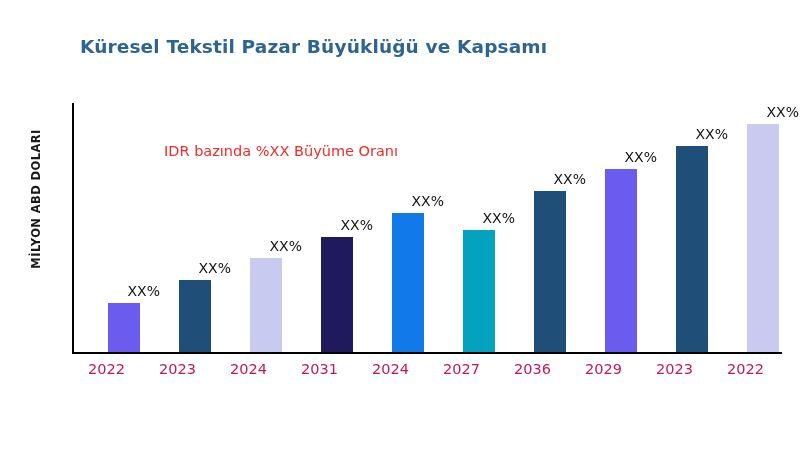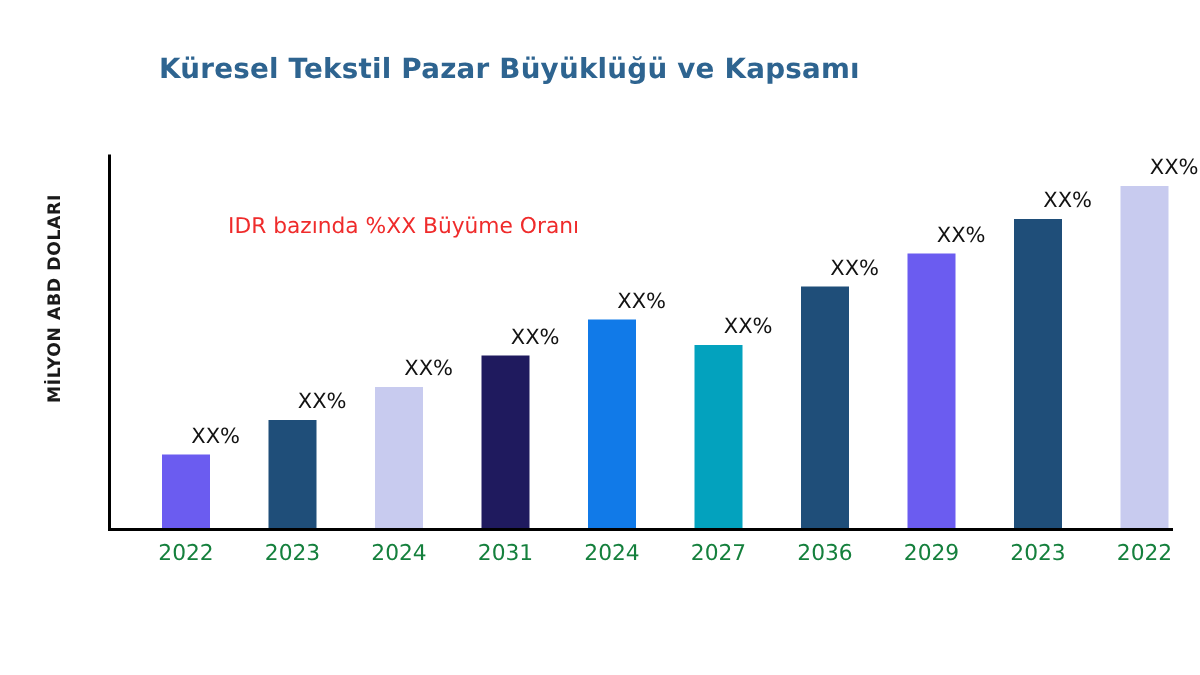--- a/index.html
+++ b/index.html
@@ -22,21 +22,20 @@
   
   #chart-title {
     position: absolute;
     left: 80px;
     top: 36px;
     font-size: 18.5px;
     font-weight: 600;
     color: #2e6490;
     letter-spacing: 0.15px;
     white-space: nowrap;
-    margin-left: 26px;
   }
 
   
   #ylabel-wrap {
     position: absolute;
     left: 0px;
     top: 0px;
     width: 40px;
     height: 360px;
   }
@@ -76,21 +75,21 @@
     left: 0px;
     top: 249px;
     width: 710px;
     height: 1.6px;
     background: #000000;
   }
 
   
   #growth-note {
     position: absolute;
-    left: 80px;
+    left: 92px;
     top: 40px;
     font-size: 14.5px;
     color: #ef2b2b;
     white-space: nowrap;
   }
 
   
   .bar-group {
     position: absolute;
     bottom: 0px;
@@ -110,23 +109,23 @@
     text-align: right;
     font-size: 14px;
     color: #121212;
     white-space: nowrap;
   }
   .tick-label {
     position: absolute;
     top: 258px;
     left: 0px;
     width: 72px;
-    text-align: center;
+    text-align: left;
     font-size: 14.5px;
-    color: #15803d;
+    color: #be185d;
   }
 
   
   #source {
     position: absolute;
     left: 0px;
     top: 388px;
     width: 800px;
     text-align: center;
     font-size: 12.5px;

